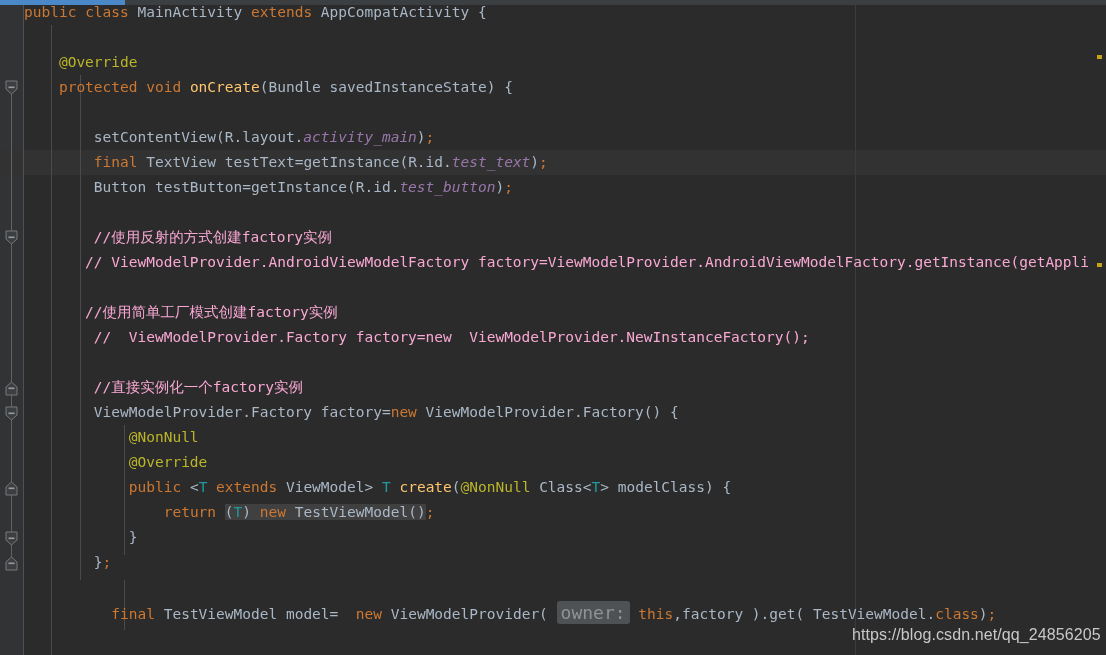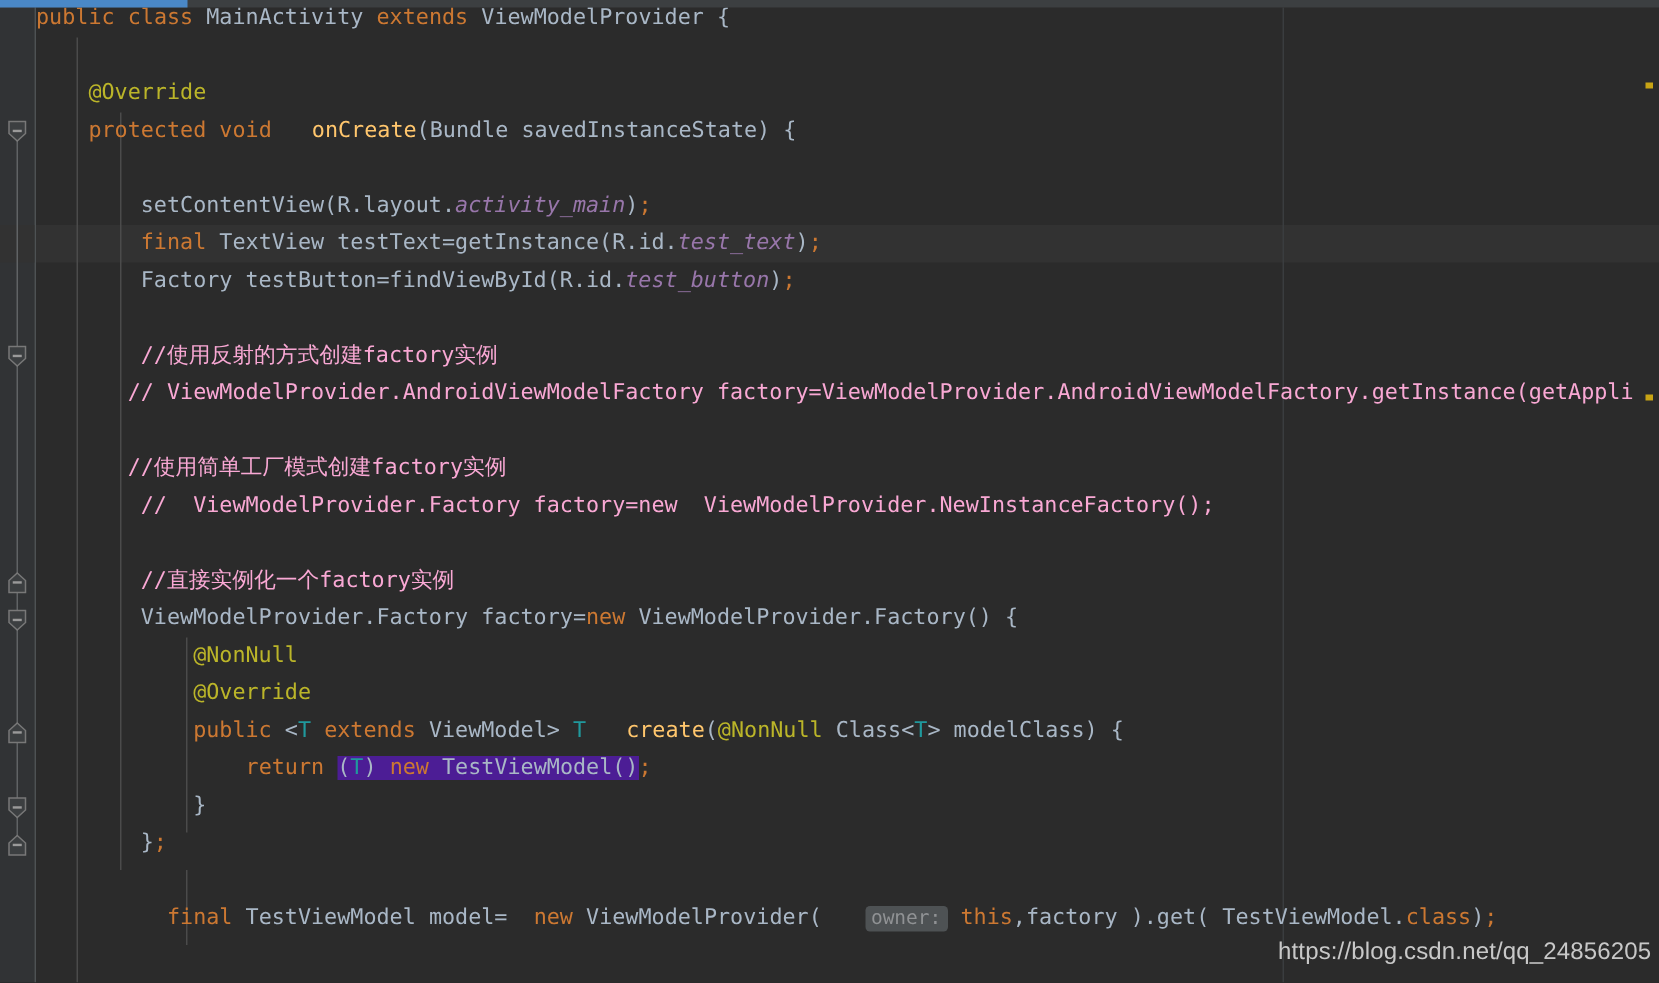--- a/index.html
+++ b/index.html
@@ -124,41 +124,40 @@
     white-space: pre;
     font-family: "DejaVu Sans Mono", monospace;
     font-size: 14.5px;
     color: #a9b7c6;
     z-index: 12;
   }
 
   
   .kw       { color: #cc7832; }
   .ident    { color: #a9b7c6; }
-  .method   { color: #ffc66d; margin-left: 18px; }
+  .method   { color: #ffc66d; }
   .field    { color: #9876aa; font-style: italic; }
   .anno     { color: #bbb529; }
   .cmt      { color: #f9a8d4; }
   .typep    { color: #20999d; }
   .punc     { color: #a9b7c6; }
   .semi     { color: #cc7832; }
 
   
   .sel-hl {
-    background: #4c1d95;
+    background: #404040;
   }
 
   
   .param-hint {
     background: #4e5254;
     color: #909294;
     border-radius: 3px;
     padding: 1px 4px;
-    font-size: 13px;
-    margin-left: 20px;
+    font-size: 18px;
   }
 
   
   .stripe-marker {
     position: absolute;
     right: 4px;
     width: 5px;
     height: 4px;
     background: #c8a415;
     z-index: 30;
@@ -238,27 +237,27 @@
       </div>
       <div class="fold-marker" style="top: 556px;">
         <svg width="15" height="15" viewBox="0 0 15 15">
           <path d="M7.5 1 L13 6 V14 H2 V6 Z" fill="#3c3f41" stroke="#787878" stroke-width="1"></path>
           <rect x="4.5" y="6.5" width="6" height="1.6" fill="#9a9a9a"></rect>
         </svg>
       </div>
     </div>
 
   <div class="code-area" id="code-area">
-      <div class="line" style="top: 0px;"><span class="kw">public</span><span class="punc"> </span><span class="kw">class</span><span class="punc"> </span><span class="ident">MainActivity</span><span class="punc"> </span><span class="kw">extends</span><span class="punc"> </span><span class="ident">ViewModelProvider</span><span class="punc"> {</span></div>
+      <div class="line" style="top: 0px;"><span class="kw">public</span><span class="punc"> </span><span class="kw">class</span><span class="punc"> </span><span class="ident">MainActivity</span><span class="punc"> </span><span class="kw">extends</span><span class="punc"> </span><span class="ident">AppCompatActivity</span><span class="punc"> {</span></div>
       <div class="line" style="top: 25px;"></div>
       <div class="line" style="top: 50px;"><span class="anno">    @Override</span></div>
       <div class="line" style="top: 75px;"><span class="punc">    </span><span class="kw">protected</span><span class="punc"> </span><span class="kw">void</span><span class="punc"> </span><span class="method">onCreate</span><span class="punc">(</span><span class="ident">Bundle</span><span class="punc"> savedInstanceState) {</span></div>
       <div class="line" style="top: 125px;"><span class="ident">        setContentView(R.layout.</span><span class="field">activity_main</span><span class="ident">)</span><span class="semi">;</span></div>
       <div class="line" style="top: 150px;"><span class="punc">        </span><span class="kw">final</span><span class="punc"> </span><span class="ident">TextView</span><span class="ident"> testText=getInstance(R.id.</span><span class="field">test_text</span><span class="ident">)</span><span class="semi">;</span></div>
-      <div class="line" style="top: 175px;"><span class="ident">        Factory testButton=findViewById(R.id.</span><span class="field">test_button</span><span class="ident">)</span><span class="semi">;</span></div>
+      <div class="line" style="top: 175px;"><span class="ident">        Button testButton=getInstance(R.id.</span><span class="field">test_button</span><span class="ident">)</span><span class="semi">;</span></div>
       <div class="line" style="top: 200px;"></div>
       <div class="line" style="top: 225px;"><span class="cmt">        //使用反射的方式创建factory实例</span></div>
       <div class="line" style="top: 250px;"><span class="cmt">       // ViewModelProvider.AndroidViewModelFactory factory=ViewModelProvider.AndroidViewModelFactory.getInstance(getAppli</span></div>
       <div class="line" style="top: 275px;"></div>
       <div class="line" style="top: 300px;"><span class="cmt">       //使用简单工厂模式创建factory实例</span></div>
       <div class="line" style="top: 325px;"><span class="cmt">        //  ViewModelProvider.Factory factory=new  ViewModelProvider.NewInstanceFactory();</span></div>
       <div class="line" style="top: 350px;"></div>
       <div class="line" style="top: 375px;"><span class="cmt">        //直接实例化一个factory实例</span></div>
       <div class="line" style="top: 400px;"><span class="ident">        ViewModelProvider.Factory factory=</span><span class="kw">new</span><span class="ident"> ViewModelProvider.Factory() {</span></div>
       <div class="line" style="top: 425px;"><span class="anno">            @NonNull</span></div>

